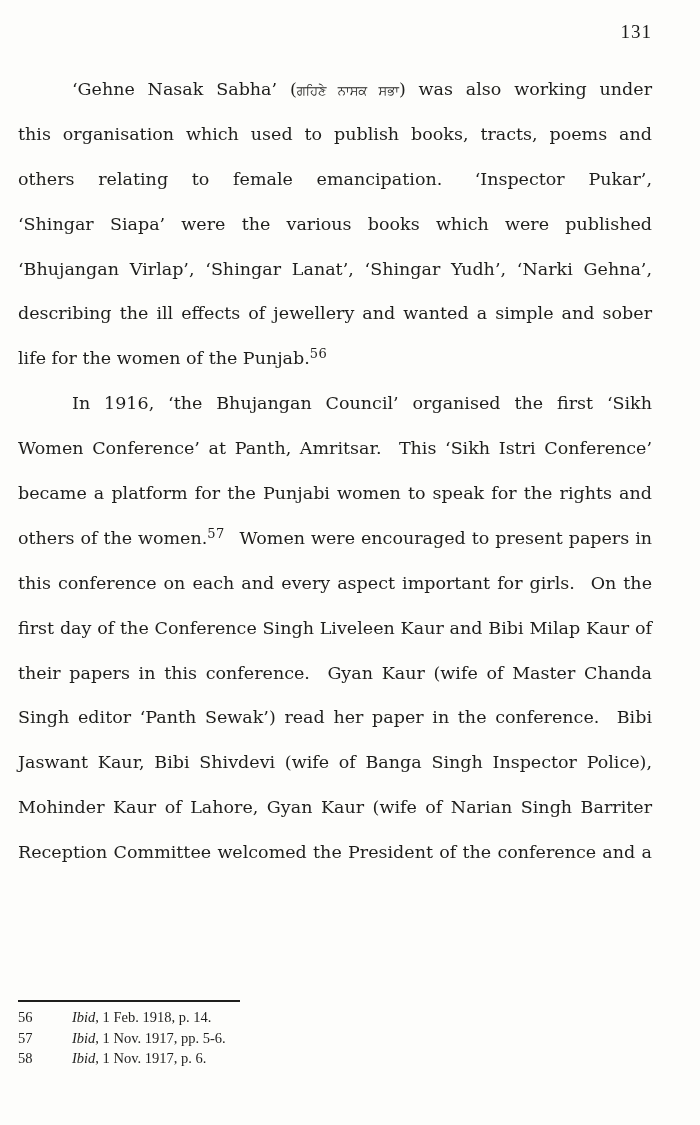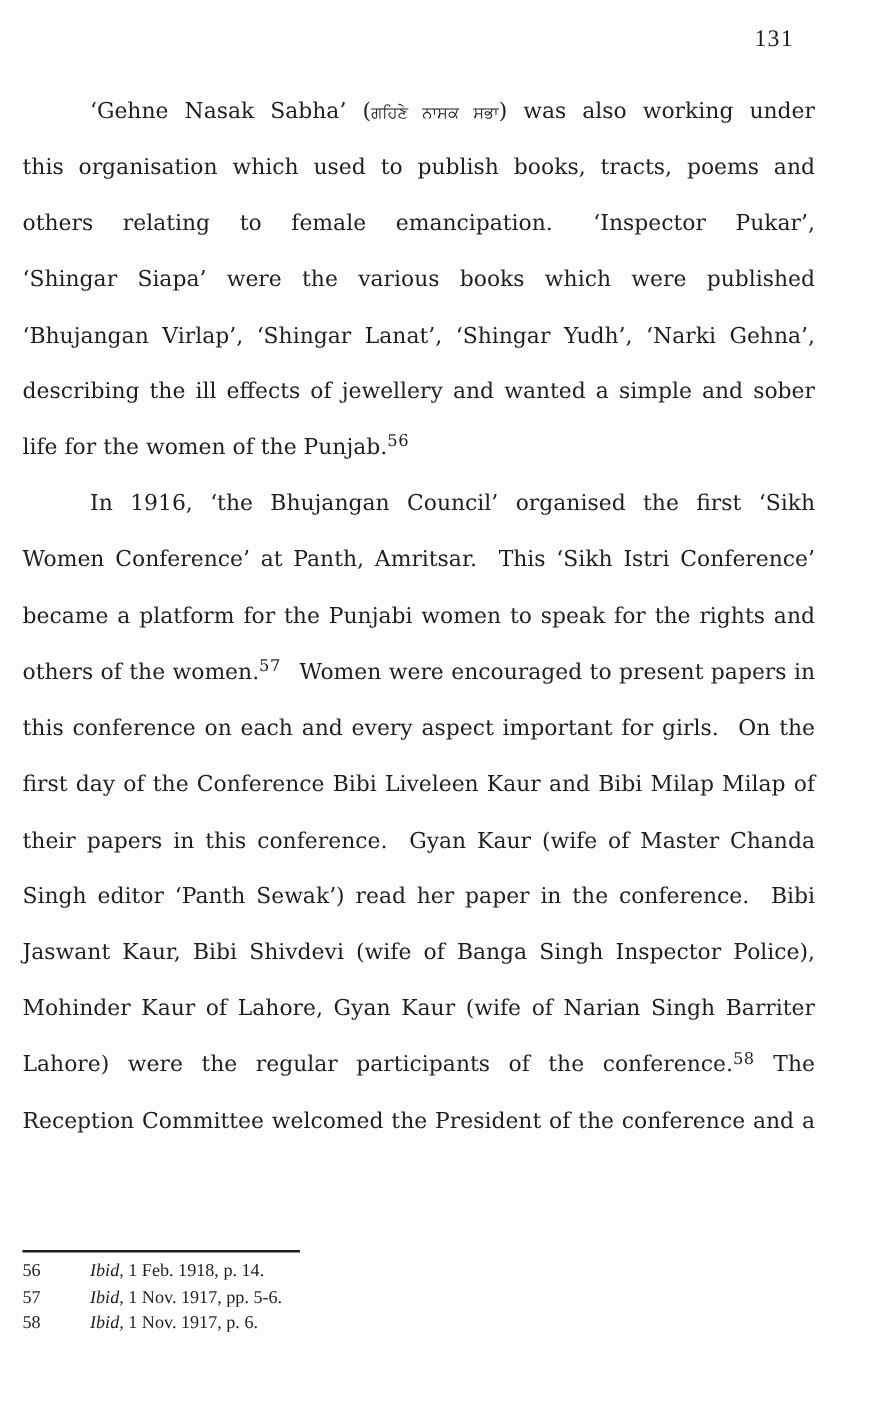--- a/index.html
+++ b/index.html
@@ -12,21 +12,21 @@
     width: 700px;
     height: 1125px;
     background: #fdfdfb;
     color: #1e1e1c;
     font-family: "DejaVu Serif", serif;
     overflow: hidden;
   }
   .page-number {
     position: absolute;
     top: 21px;
-    right: 65px;
+    right: 48px;
     font-family: "Liberation Serif", serif;
     font-size: 19px;
     letter-spacing: 1px;
   }
   .body-text {
     position: absolute;
     top: 67px;
     left: 18px;
     width: 634px;
   }
@@ -82,26 +82,25 @@
       <div class="line"><span>others relating to female emancipation.  ‘Inspector Pukar’,</span></div>
       <div class="line"><span>‘Shingar Siapa’ were the various books which were published</span></div>
       <div class="line"><span>‘Bhujangan Virlap’, ‘Shingar Lanat’, ‘Shingar Yudh’, ‘Narki Gehna’,</span></div>
       <div class="line"><span>describing the ill effects of jewellery and wanted a simple and sober</span></div>
       <div class="line lastline"><span>life for the women of the Punjab.</span><sup class="fnref">56</sup></div>
       <div class="line indent"><span>In 1916, ‘the Bhujangan Council’ organised the first ‘Sikh</span></div>
       <div class="line"><span>Women Conference’ at Panth, Amritsar.  This ‘Sikh Istri Conference’</span></div>
       <div class="line"><span>became a platform for the Punjabi women to speak for the rights and</span></div>
       <div class="line"><span>others of the women.</span><sup class="fnref">57</sup><span>  Women were encouraged to present papers in</span></div>
       <div class="line"><span>this conference on each and every aspect important for girls.  On the</span></div>
-      <div class="line"><span>first day of the Conference Bibi Liveleen Kaur and Bibi Milap Milap of</span></div>
+      <div class="line"><span>first day of the Conference Singh Liveleen Kaur and Bibi Milap Kaur of</span></div>
       <div class="line"><span>their papers in this conference.  Gyan Kaur (wife of Master Chanda</span></div>
       <div class="line"><span>Singh editor ‘Panth Sewak’) read her paper in the conference.  Bibi</span></div>
       <div class="line"><span>Jaswant Kaur, Bibi Shivdevi (wife of Banga Singh Inspector Police),</span></div>
       <div class="line"><span>Mohinder Kaur of Lahore, Gyan Kaur (wife of Narian Singh Barriter</span></div>
-      <div class="line"><span>Lahore) were the regular participants of the conference.</span><sup class="fnref">58</sup><span> The</span></div>
       <div class="line"><span>Reception Committee welcomed the President of the conference and a</span></div>
     </div>
   <div class="footnote-rule"></div>
   <div class="footnotes">
       <div class="fn-row">
         <span class="fn-num">56</span>
         <span class="fn-text"><span class="fn-ref">Ibid</span><span>, 1 Feb. 1918, p. 14.</span></span>
       </div>
       <div class="fn-row">
         <span class="fn-num">57</span>

